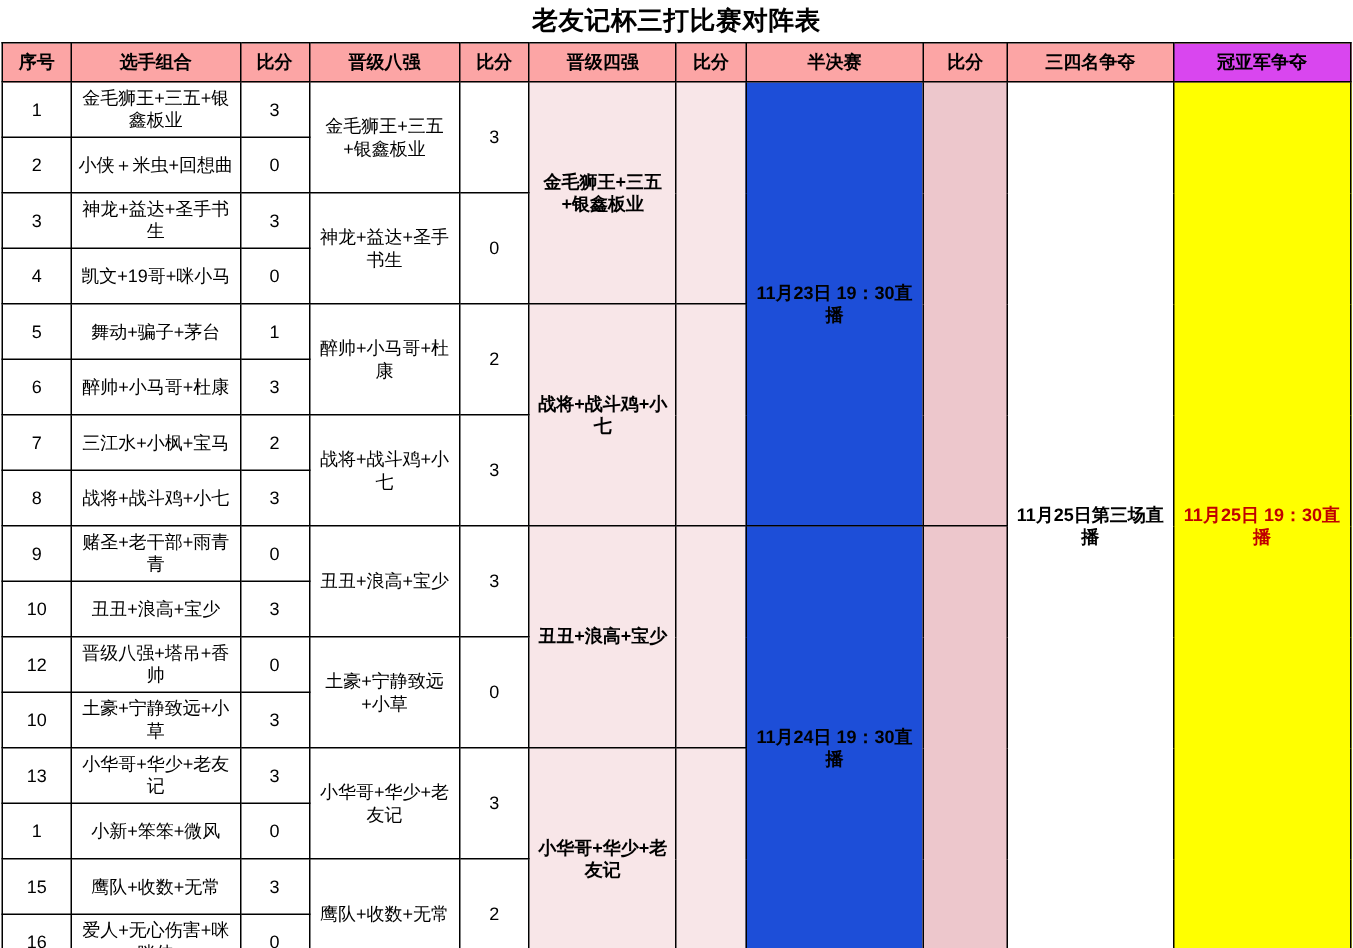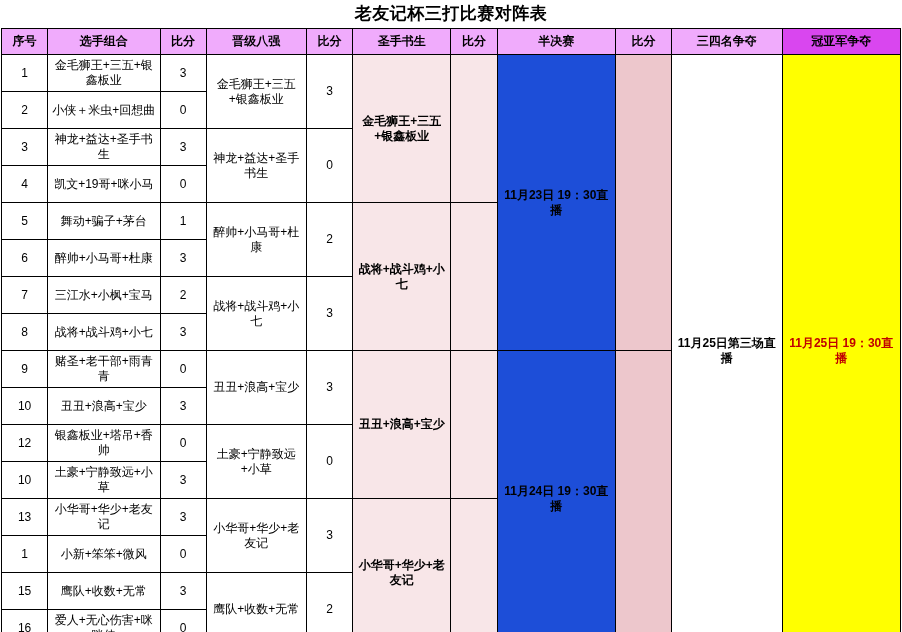--- a/index.html
+++ b/index.html
@@ -43,21 +43,21 @@
     font-size: 12px;
     line-height: 15px;
     padding: 1px 2px;
     word-break: break-all;
     box-sizing: border-box;
   }
   .hdr td {
     font-weight: bold;
     font-size: 14px;
     height: 26px;
-    background: #f0abfc;
+    background: #fca5a5;
   }
   .hdr td.small-hdr {
     font-size: 12px;
     font-weight: bold;
   }
   .hdr td.final-hdr {
     background: #d946ef;
   }
   .r-idx { width: 46px; font-size: 12px; }
   .c-team { width: 112px; }
@@ -102,21 +102,21 @@
         <col class="c-third">
         <col class="c-final">
     </colgroup>
     <tbody>
       <tr class="hdr">
         <td class="small-hdr">序号</td>
         <td>选手组合</td>
         <td class="small-hdr">比分</td>
         <td>晋级八强</td>
         <td class="small-hdr">比分</td>
-        <td>圣手书生</td>
+        <td>晋级四强</td>
         <td class="small-hdr">比分</td>
         <td>半决赛</td>
         <td class="small-hdr">比分</td>
         <td>三四名争夺</td>
         <td class="final-hdr">冠亚军争夺</td>
       </tr>
 
       <tr class="row">
         <td>1</td>
         <td>金毛狮王+三五+银鑫板业</td>
@@ -194,21 +194,21 @@
       </tr>
 
       <tr class="row">
         <td>10</td>
         <td>丑丑+浪高+宝少</td>
         <td>3</td>
       </tr>
 
       <tr class="row">
         <td>12</td>
-        <td>银鑫板业+塔吊+香帅</td>
+        <td>晋级八强+塔吊+香帅</td>
         <td>0</td>
         <td class="cell-r8" rowspan="2">土豪+宁静致远+小草</td>
         <td class="cell-r8" rowspan="2">0</td>
       </tr>
 
       <tr class="row">
         <td>10</td>
         <td>土豪+宁静致远+小草</td>
         <td>3</td>
       </tr>

